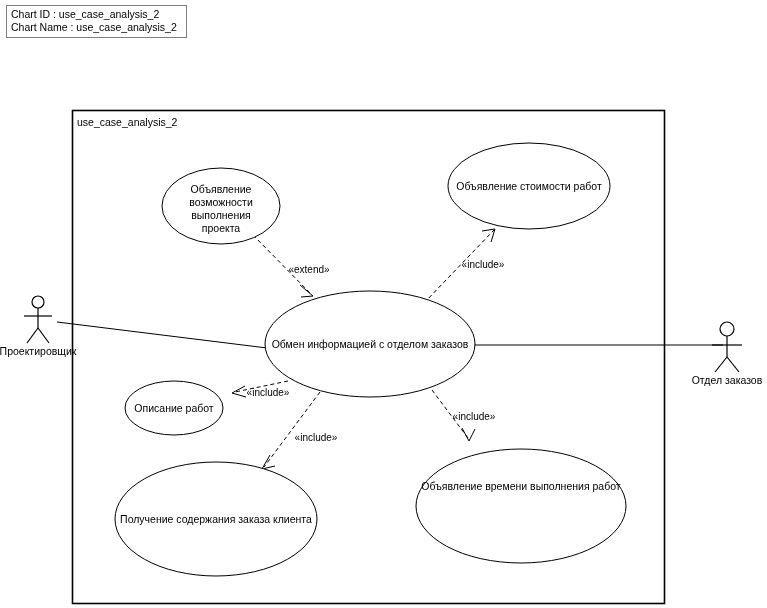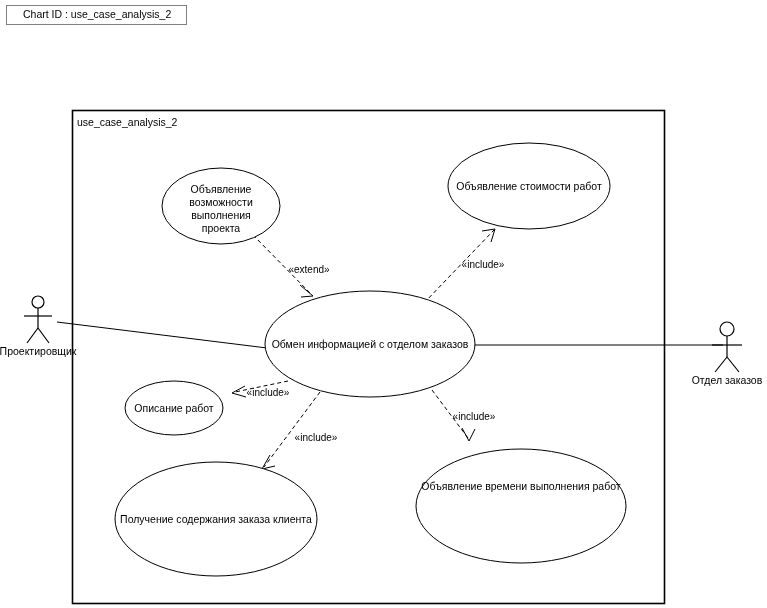--- a/index.html
+++ b/index.html
@@ -19,21 +19,21 @@
     overflow: hidden;
   }
   
   #meta-box {
     position: absolute;
     left: 6px;
     top: 5px;
     width: 181px;
     border: 1px solid #808080;
     background: #ffffff;
-    padding: 2px 3px 3px 16px;
+    padding: 2px 3px 3px 4px;
     box-sizing: border-box;
   }
   #meta-box .meta-line {
     font-size: 10.5px;
     line-height: 13px;
     white-space: nowrap;
     color: #000000;
   }
   
   #diagram-svg {
@@ -98,20 +98,21 @@
     text-anchor: middle;
   }
 </style>
 </head>
 <body>
 
 <div id="page">
 
   <div id="meta-box">
     <div class="meta-line">Chart ID : use_case_analysis_2</div>
+    <div class="meta-line">Chart Name : use_case_analysis_2</div>
   </div>
 
   <svg id="diagram-svg" viewBox="0 0 767 608">
 
     <line class="assoc-line" x1="57" y1="322" x2="267" y2="348"></line>
     <line class="assoc-line" x1="474" y1="345" x2="723" y2="345"></line>
 
     <rect class="boundary-rect" x="72.5" y="110.5" width="592" height="493"></rect>
     <text class="boundary-label" x="77" y="126">use_case_analysis_2</text>
 

